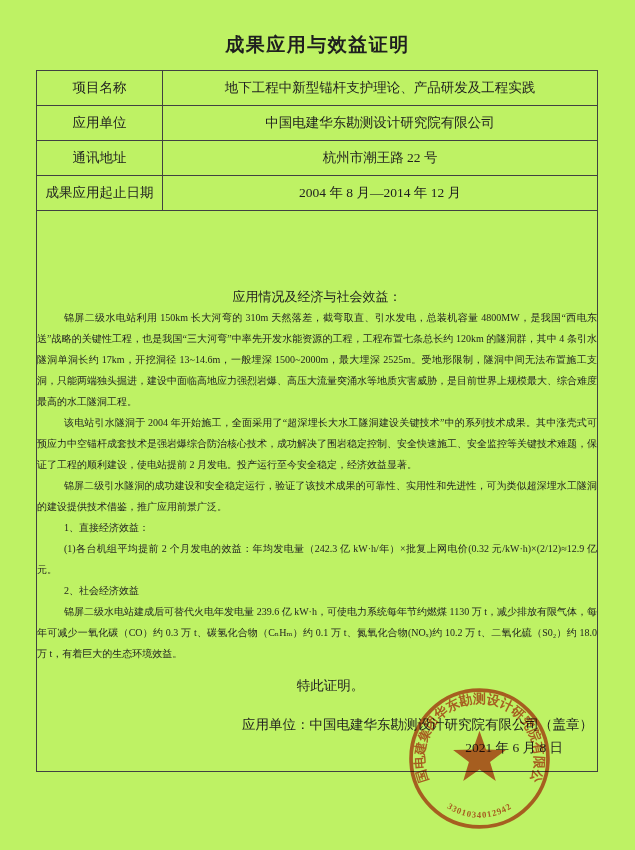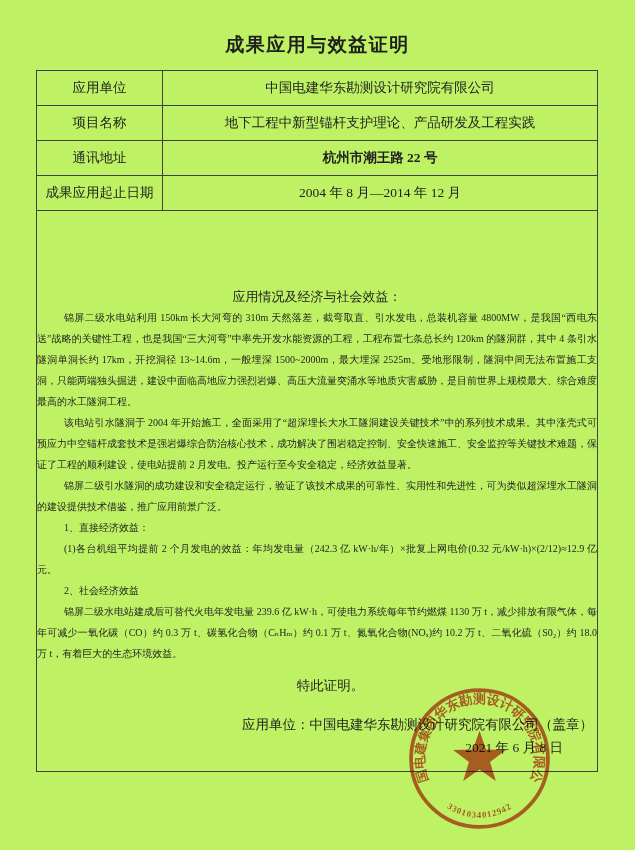--- a/index.html
+++ b/index.html
@@ -31,21 +31,21 @@
   table.form td {
     border: 1px solid #414141;
     font-size: 13.5px;
     text-align: center;
     vertical-align: middle;
     padding: 0;
     overflow: hidden;
   }
   td.merged-value { padding-right: 90px; }
   td.shift-value  { padding-right: 45px; }
-  td.bold-value   { font-weight: bold; }
+  td.bold-value   { font-weight: normal; }
   td.big-cell {
     vertical-align: top;
     text-align: left;
     padding: 5px 4px 0 3px;
     position: relative;
   }
   .section-heading {
     font-size: 13px;
     line-height: 21px;
   }
@@ -95,26 +95,26 @@
 
   <table class="form">
     <colgroup>
       <col style="width:126px">
         <col style="width:85px">
         <col style="width:147px">
         <col style="width:203px">
     </colgroup>
     <tbody>
         <tr style="height:35px">
+      <td>项目名称</td>
+      <td class="merged-value" colspan="3">地下工程中新型锚杆支护理论、产品研发及工程实践</td>
+    </tr>
+    <tr style="height:35px">
       <td>应用单位</td>
       <td class="merged-value" colspan="3">中国电建华东勘测设计研究院有限公司</td>
-    </tr>
-    <tr style="height:35px">
-      <td>项目名称</td>
-      <td class="merged-value" colspan="3">地下工程中新型锚杆支护理论、产品研发及工程实践</td>
     </tr>
     <tr style="height:35px">
       <td>通讯地址</td>
       <td class="merged-value bold-value" colspan="3">杭州市潮王路 22 号</td>
     </tr>
     <tr style="height:35px">
       <td>成果应用起止日期</td>
       <td class="merged-value" colspan="3">2004 年 8 月—2014 年 12 月</td>
     </tr>
     <tr style="height:561px">

